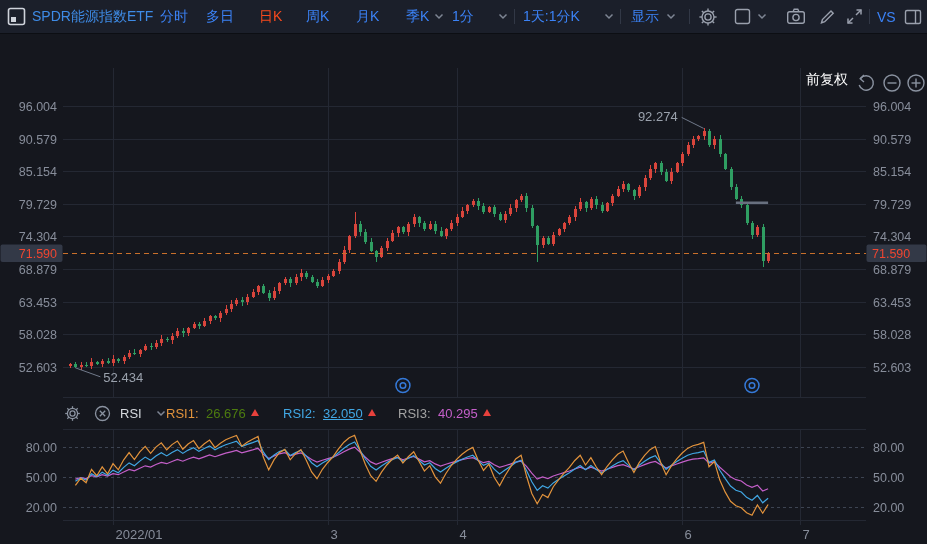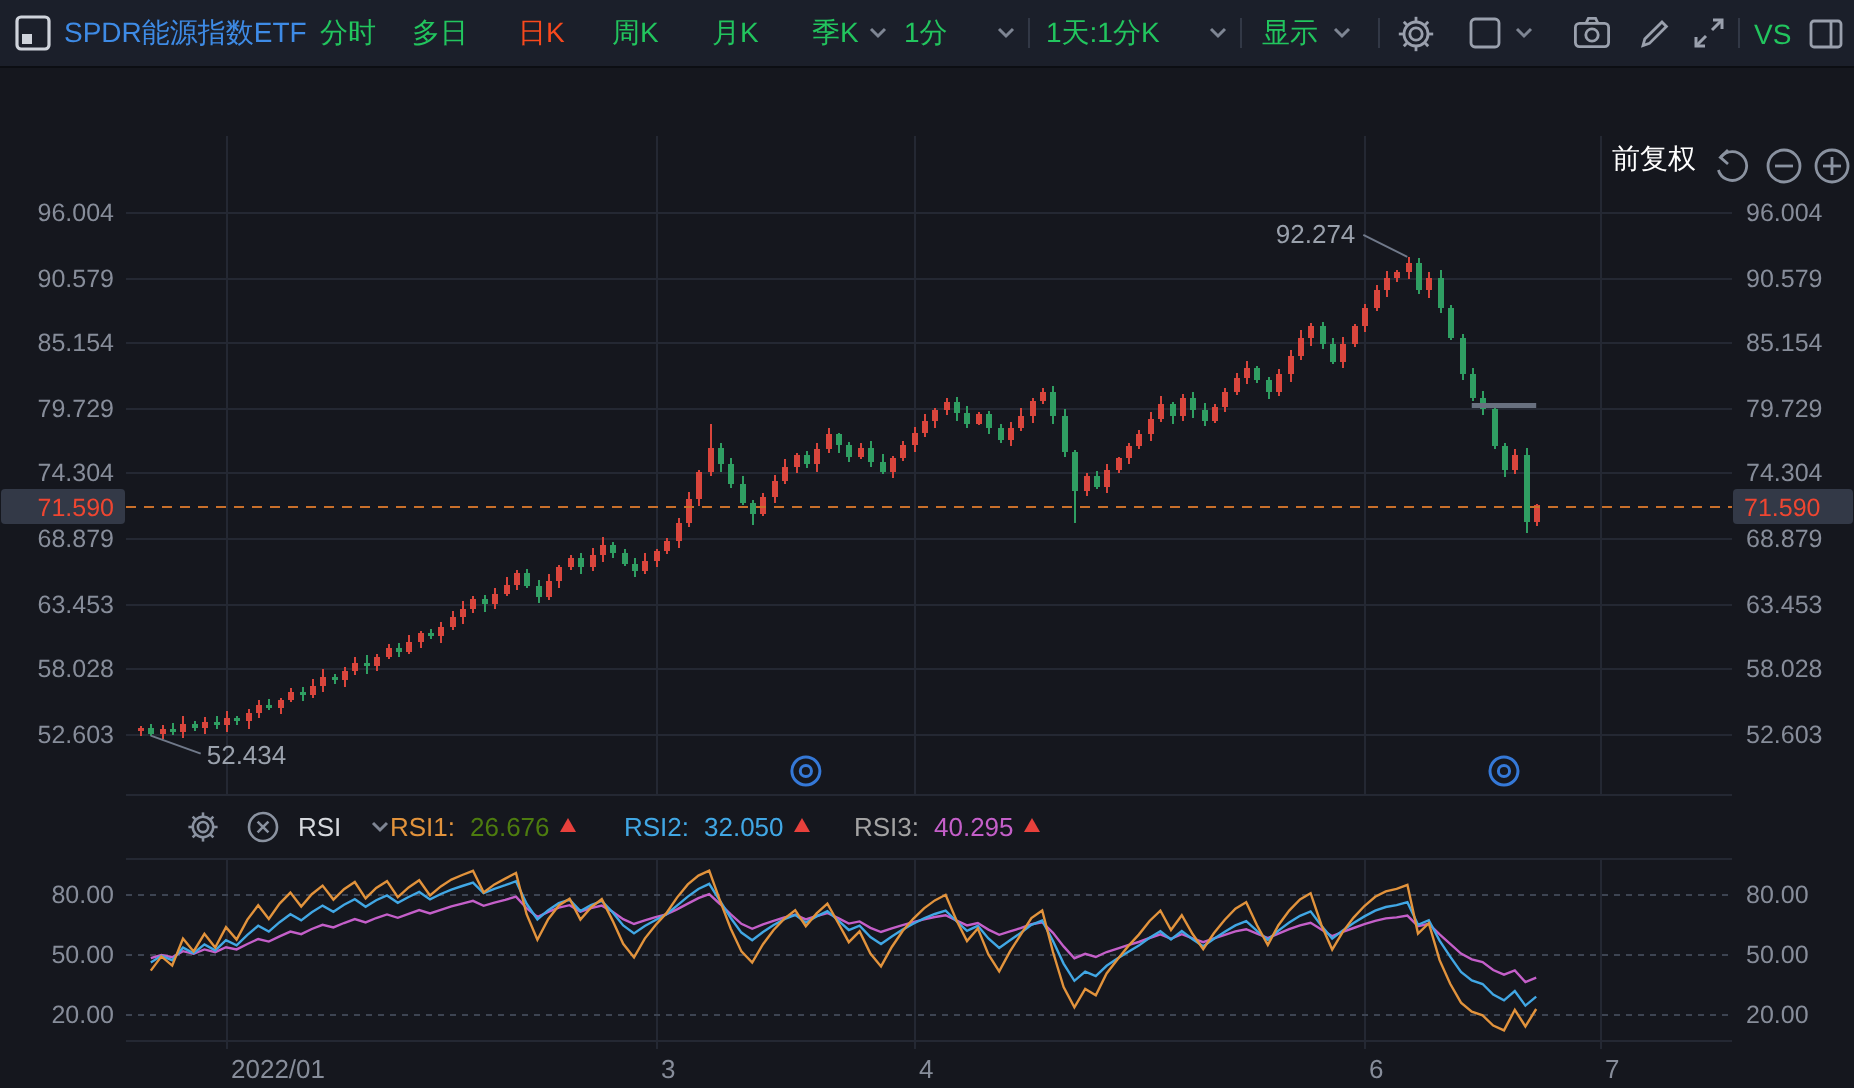--- a/index.html
+++ b/index.html
@@ -1,25 +1,25 @@
 <!DOCTYPE html>
 <html><head>
 <meta charset="utf-8">
 <style>
   html,body{margin:0;padding:0;background:#101218;}
   .app{position:relative;width:927px;height:544px;background:#15171e;font-family:"Liberation Sans","DejaVu Sans",sans-serif;overflow:hidden;}
   .app svg.canvas{position:absolute;left:0;top:0;}
   .toolbar{position:absolute;left:0;top:0;width:927px;height:33px;background:#1b1f2a;box-shadow:0 1px 0 #0c0e13;padding-left:30px;}
-  .titem{position:absolute;top:0;height:33px;display:flex;align-items:center;font-size:14px;color:#22c55e;white-space:nowrap;}
+  .titem{position:absolute;top:0;height:33px;display:flex;align-items:center;font-size:14px;color:#3b82f6;white-space:nowrap;}
   .title{font-size:14px;color:#3e8be6;font-weight:500;}
   .tab.active{color:#f8491d;}
   .tdiv{position:absolute;top:9px;width:1px;height:15px;background:#323846;}
   .adjlabel{position:absolute;left:806px;top:71px;font-size:14px;color:#ffffff;}
   .cornericons{position:absolute;left:856px;top:72px;}
-  .rsihdr{position:absolute;top:399px;left:0;width:765px;height:28px;font-size:13px;margin-left:29px;}
+  .rsihdr{position:absolute;top:399px;left:0;width:765px;height:28px;font-size:13px;}
   .rsihdr .hitem{position:absolute;top:0;height:28px;display:flex;align-items:center;}
   .tri{position:absolute;top:10px;width:0;height:0;border-left:4px solid transparent;border-right:4px solid transparent;border-bottom:7px solid #e8413c;}
 </style>
 </head>
 <body>
 
 <div class="app">
   <svg class="canvas" id="chart-svg" width="927" height="544">
       <defs>
         <clipPath id="rsiclip">
@@ -778,19 +778,19 @@
     <div class="hitem" style="left:120px;color:#d6d9de">RSI</div>
     <div class="hitem" style="left:156px">
         <svg width="10" height="7" viewBox="0 0 10 7">
           <polyline points="1.5,1.5 5,5 8.5,1.5" fill="none" stroke="#7e8593" stroke-width="1.5"></polyline>
         </svg>
       </div>
     <div class="hitem" style="left: 166px; color: rgb(226, 147, 60); text-align: center;">RSI1:</div>
     <div class="hitem" style="left: 206px; color: #4d7c0f;">26.676</div>
     <span class="tri" style="left: 251px; border-bottom-color: rgb(232, 65, 60);"></span>
     <div class="hitem" style="left: 283px; color: rgb(65, 167, 228); text-align: center;">RSI2:</div>
-    <div class="hitem" style="left: 323px; color: rgb(65, 167, 228);">32.050</div>
+    <div class="hitem" style="left: 323px; color: rgb(65, 167, 228); text-decoration: underline;">32.050</div>
     <span class="tri" style="left: 368px; border-bottom-color: rgb(232, 65, 60);"></span>
     <div class="hitem" style="left: 398px; color: #a3a3a3;">RSI3:</div>
     <div class="hitem" style="left: 438px; color: rgb(196, 95, 201);">40.295</div>
     <span class="tri" style="left: 483px; border-bottom-color: rgb(232, 65, 60);"></span>
   </div>
 </div>
 
 </body></html>

